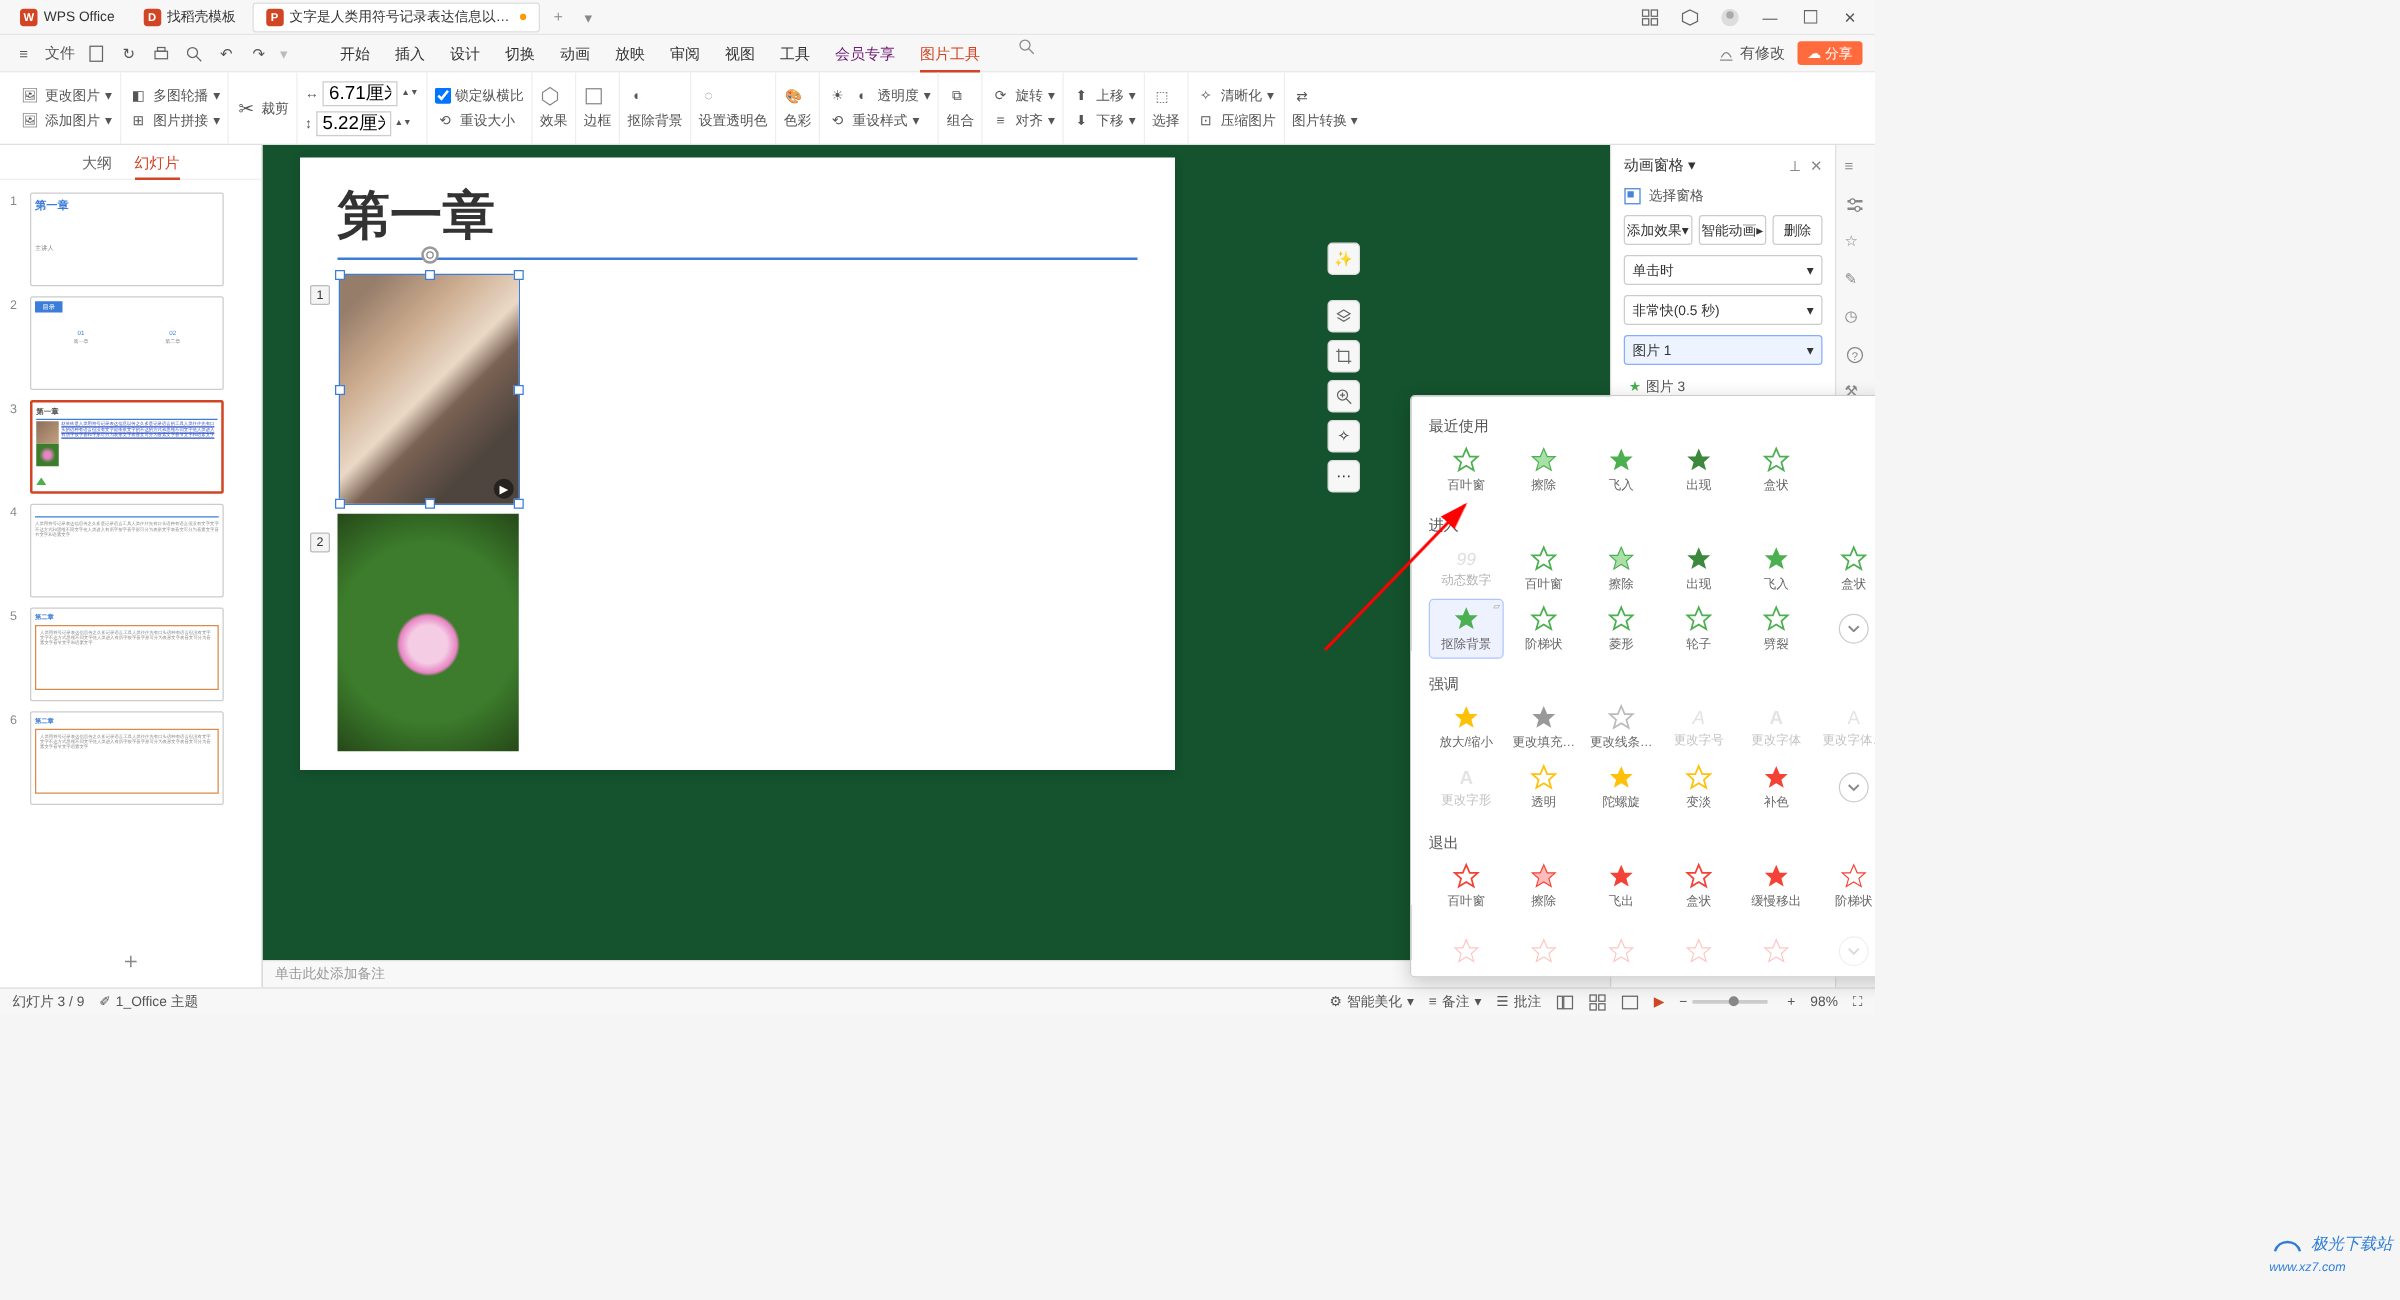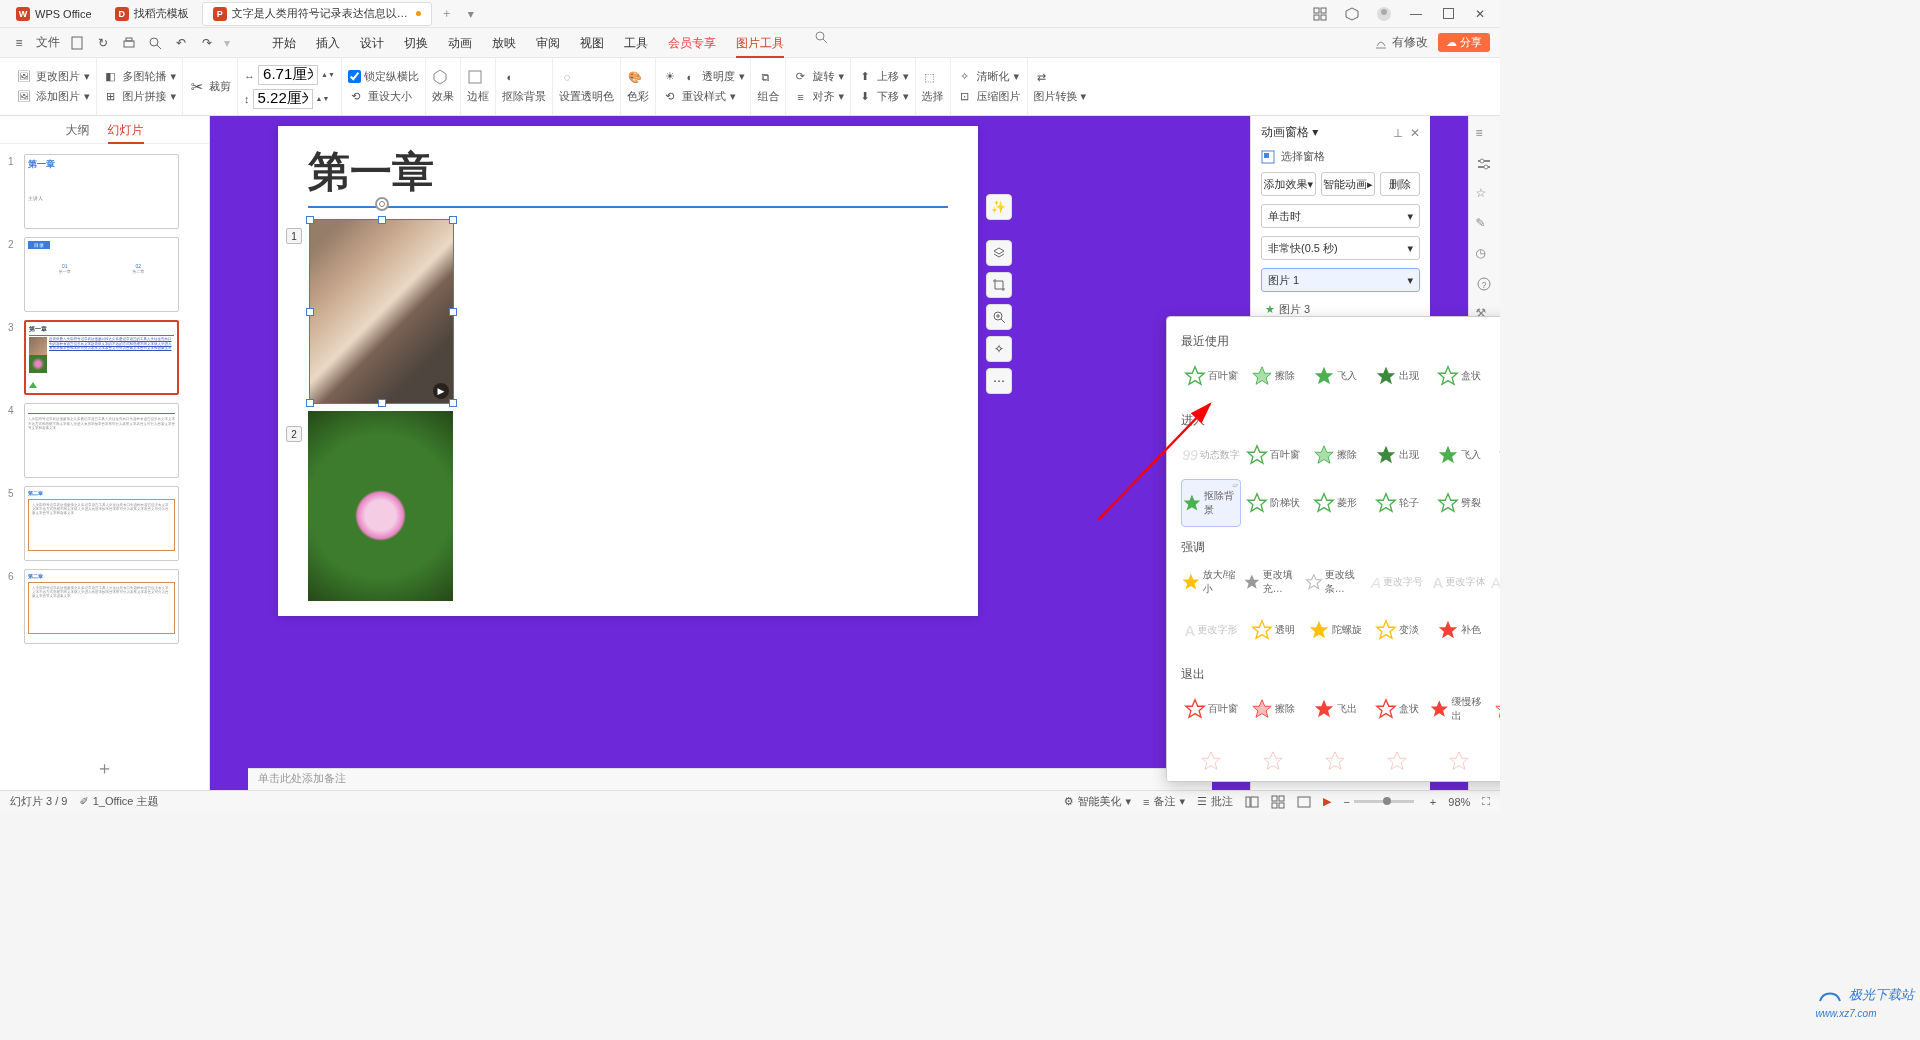--- a/index.html
+++ b/index.html
@@ -30,21 +30,21 @@
 .ribbon { height: 58px; background: #fff; border-bottom: 1px solid #e0e0e0; display: flex; align-items: center; padding: 0 10px; font-size: 11px; color: #555; }
 .rib-group { display: flex; flex-direction: column; justify-content: center; gap: 4px; padding: 0 6px; border-right: 1px solid #eee; height: 100%; }
 .rib-group:last-child { border-right: none; }
 .rib-item { display: flex; align-items: center; gap: 4px; cursor: pointer; white-space: nowrap; }
 .rib-ico { width: 16px; height: 16px; display: flex; align-items: center; justify-content: center; }
 .dim-input { display: flex; align-items: center; gap: 3px; }
 .dim-input input { width: 60px; height: 20px; border: 1px solid #ccc; font-size: 15px; padding: 0 4px; text-align: center; }
 .check { display: flex; align-items: center; gap: 3px; }
 
 
-.main { display: flex; height: 674px; background: #6d28d9; gap: 38px; }
+.main { display: flex; height: 674px; background: #14532d; }
 .left-panel { width: 210px; background: #fff; border-right: 1px solid #e0e0e0; display: flex; flex-direction: column; }
 .left-tabs { height: 28px; display: flex; align-items: center; justify-content: center; gap: 18px; font-size: 12px; border-bottom: 1px solid #eee; }
 .left-tab { cursor: pointer; height: 28px; line-height: 28px; color: #666; }
 .left-tab.active { color: #d14424; border-bottom: 2px solid #d14424; font-weight: 500; }
 .thumbs { flex: 1; overflow-y: auto; padding: 6px 4px; }
 .thumb-wrap { display: flex; padding: 4px; gap: 6px; }
 .thumb-idx { width: 10px; font-size: 10px; color: #888; padding-top: 2px; }
 .thumb { width: 155px; height: 75px; background: #fff; border: 1px solid #ccc; border-radius: 2px; cursor: pointer; padding: 3px; font-size: 6px; color: #444; position: relative; overflow: hidden; }
 .thumb.active { border: 2px solid #d14424; }
 .add-slide { text-align: center; padding: 10px; font-size: 18px; color: #888; cursor: pointer; }
@@ -66,21 +66,21 @@
 .text-content { flex: 1; font-size: 13px; line-height: 1.85; color: #3253c4; padding-left: 10px; padding-top: 130px; }
 .tool-col { position: absolute; right: 200px; top: 78px; width: 26px; display: flex; flex-direction: column; gap: 6px; }
 .tool-btn { width: 26px; height: 26px; background: #f7f7f7; border: 1px solid #ddd; border-radius: 4px; display: flex; align-items: center; justify-content: center; cursor: pointer; }
 .num-badge { position: absolute; left: -22px; width: 16px; height: 16px; background: #f4f4f4; border: 1px solid #bbb; border-radius: 2px; font-size: 10px; display: flex; align-items: center; justify-content: center; }
 .notes-bar { height: 22px; padding: 2px 10px; border-top: 1px solid #e0e0e0; background: #f8f8f8; font-size: 11px; color: #999; }
 
 
 .anim-popup { position: absolute; left: 918px; top: 200px; width: 410px; height: 466px; background: #fff; border: 1px solid #ccc; border-radius: 4px; box-shadow: 0 4px 16px rgba(0,0,0,.2); padding: 10px 10px 10px 14px; overflow-y: auto; z-index: 50; }
 .anim-sec { font-size: 12px; color: #555; font-weight: 500; margin: 6px 0 2px; }
 .anim-grid { display: flex; flex-wrap: wrap; gap: 2px; }
-.anim-cell { width: 60px; height: 48px; display: flex; align-items: center; justify-content: center; gap: 2px; font-size: 10px; color: #666; cursor: pointer; border-radius: 4px; position: relative; }
+.anim-cell { width: 60px; height: 48px; display: flex; flex-direction: column; align-items: center; justify-content: center; gap: 2px; font-size: 10px; color: #666; cursor: pointer; border-radius: 4px; position: relative; }
 .anim-cell:hover, .anim-cell.hover { background: #eef2ff; border: 1px solid #b0c4ff; }
 .star { width: 22px; height: 22px; }
 .expand-btn { width: 24px; height: 24px; border-radius: 50%; border: 1px solid #ccc; display: flex; align-items: center; justify-content: center; cursor: pointer; align-self: center; }
 .red-arrow { position: absolute; left: 844px; top: 280px; z-index: 60; pointer-events: none; }
 
 
 .right-pane { width: 180px; background: #fff; border-left: 1px solid #e0e0e0; padding: 8px 10px; display: flex; flex-direction: column; gap: 8px; }
 .rp-title { display: flex; align-items: center; justify-content: space-between; font-size: 12px; }
 .rp-row { display: flex; gap: 5px; align-items: center; }
 .rp-btn { flex: 1; height: 24px; border: 1px solid #ccc; border-radius: 3px; font-size: 11px; display: flex; align-items: center; justify-content: center; cursor: pointer; }
@@ -173,21 +173,21 @@
   <div class="main-tabs">
     <span class="main-tab">开始</span>
     <span class="main-tab">插入</span>
     <span class="main-tab">设计</span>
     <span class="main-tab">切换</span>
     <span class="main-tab">动画</span>
     <span class="main-tab">放映</span>
     <span class="main-tab">审阅</span>
     <span class="main-tab">视图</span>
     <span class="main-tab">工具</span>
-    <span class="main-tab" style="color:#ef4444">会员专享</span>
+    <span class="main-tab" style="color:#701a75">会员专享</span>
     <span class="main-tab active">图片工具</span>
     <div class="menu-ico" style="margin-left:8px">
         <svg width="14" height="14">
           <circle cx="6" cy="6" r="4" fill="none" stroke="#888"></circle>
           <line x1="9" y1="9" x2="13" y2="13" stroke="#888"></line>
         </svg>
       </div>
   </div>
   <div class="menu-right">
     <div style="display:flex;align-items:center;gap:4px;color:#555">

